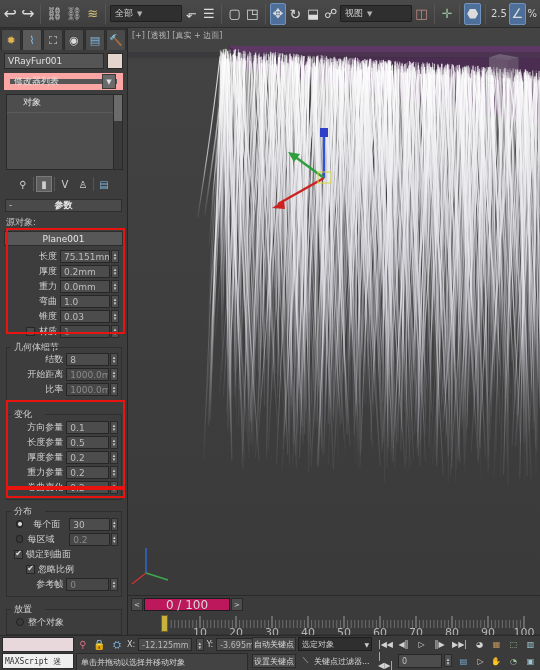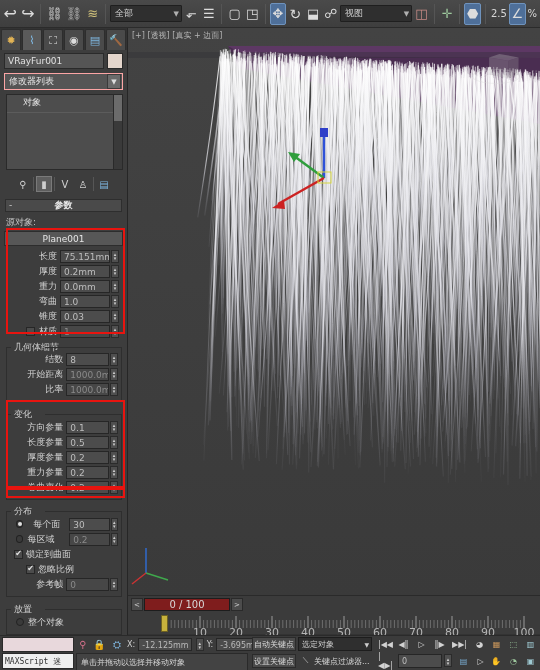--- a/index.html
+++ b/index.html
@@ -25,21 +25,21 @@
     color:#dcdcdc; font-size:13px; line-height:1;
     border:1px solid transparent;
   }
   .tb-btn.active{ background:#4e6f99; border:1px solid #6f93bd; }
   .tb-sep{ width:1px; height:20px; background:#2e2e2e; margin:0 3px;
            border-right:1px solid #555; }
   .tb-combo{
     height:17px; min-width:72px; background:#2f2f2f;
     border:1px solid #1f1f1f; border-radius:1px;
     display:flex; align-items:center; padding:0 2px 0 4px;
-    color:#cfcfcf; font-size:9px; justify-content:space-between;
+    color:#cfcfcf; font-size:9px; justify-content:flex-start;
   }
   .tb-combo .cv{ overflow:hidden; white-space:nowrap; }
   .tb-combo .arw{ font-size:7px; color:#b0b0b0; padding-left:4px; }
   .tb-num{ color:#d7d7d7; font-size:10px; padding:0 1px; }
 
   
   .cmdpanel{
     position:absolute; left:0; top:28px; width:128px; height:607px;
     background:#3d3d3d; border-right:1px solid #262626;
     overflow:hidden;
@@ -55,21 +55,21 @@
   .namerow{ display:flex; gap:3px; padding:3px 4px 0 4px; align-items:center; }
   .namefield{
     flex:1; height:16px; background:#555; border:1px solid #2a2a2a;
     color:#e0e0e0; font-size:9px; padding:2px 0 0 3px;
     white-space:nowrap; overflow:hidden;
   }
   .colswatch{ width:16px; height:16px; background:#e4d6cc; border:1px solid #2a2a2a; }
 
   .modcombo{
     margin:4px 4px 0 4px; height:17px; background:#555;
-    border:1px solid #fca5a5; display:flex; align-items:center;
+    border:6px solid #fca5a5; display:flex; align-items:center;
     justify-content:space-between; padding:0 1px 0 4px; color:#e3e3e3; font-size:9px;
   }
   .modcombo .arw{
     width:14px; height:15px; background:#6a6a6a; border:1px solid #3a3a3a;
     display:flex;align-items:center;justify-content:center;font-size:7px;color:#ddd;
   }
 
   .stack{
     margin:4px 4px 0 6px; height:76px; background:#4d4d4d;
     border:1px solid #2a2a2a; position:relative; overflow:hidden;
@@ -158,22 +158,22 @@
   }
   .fur{ position:absolute; left:0; top:0; width:412px; height:567px; }
 
   
   .timeline{
     position:absolute; left:128px; top:595px; width:412px; height:40px;
     background:#3b3b3b; border-top:1px solid #2a2a2a;
   }
   .tlslider{
     position:absolute; left:3px; top:2px; width:104px; height:13px;
-    background:#7f1d1d; border:1px solid #1d1d1d; color:#d8d8d8;
-    font-size:10px; display:flex; align-items:center; justify-content:center;
+    background:#be185d; border:1px solid #1d1d1d; color:#d8d8d8;
+    font-size:12px; display:flex; align-items:center; justify-content:center;
   }
   .tlarrow{
     position:absolute; top:2px; width:12px; height:13px; background:#4c4c4c;
     border:1px solid #2a2a2a; display:flex; align-items:center;
     justify-content:center; color:#d0d0d0; font-size:7px;
   }
   .ruler{ position:absolute; left:0; top:18px; width:412px; height:22px; }
   .rulernum{ position:absolute; bottom:-2px; color:#b6b6b6; font-size:11px; transform:translateX(-50%);}
   .frameslider{
     position:absolute; left:33px; top:19px; width:7px; height:17px;

